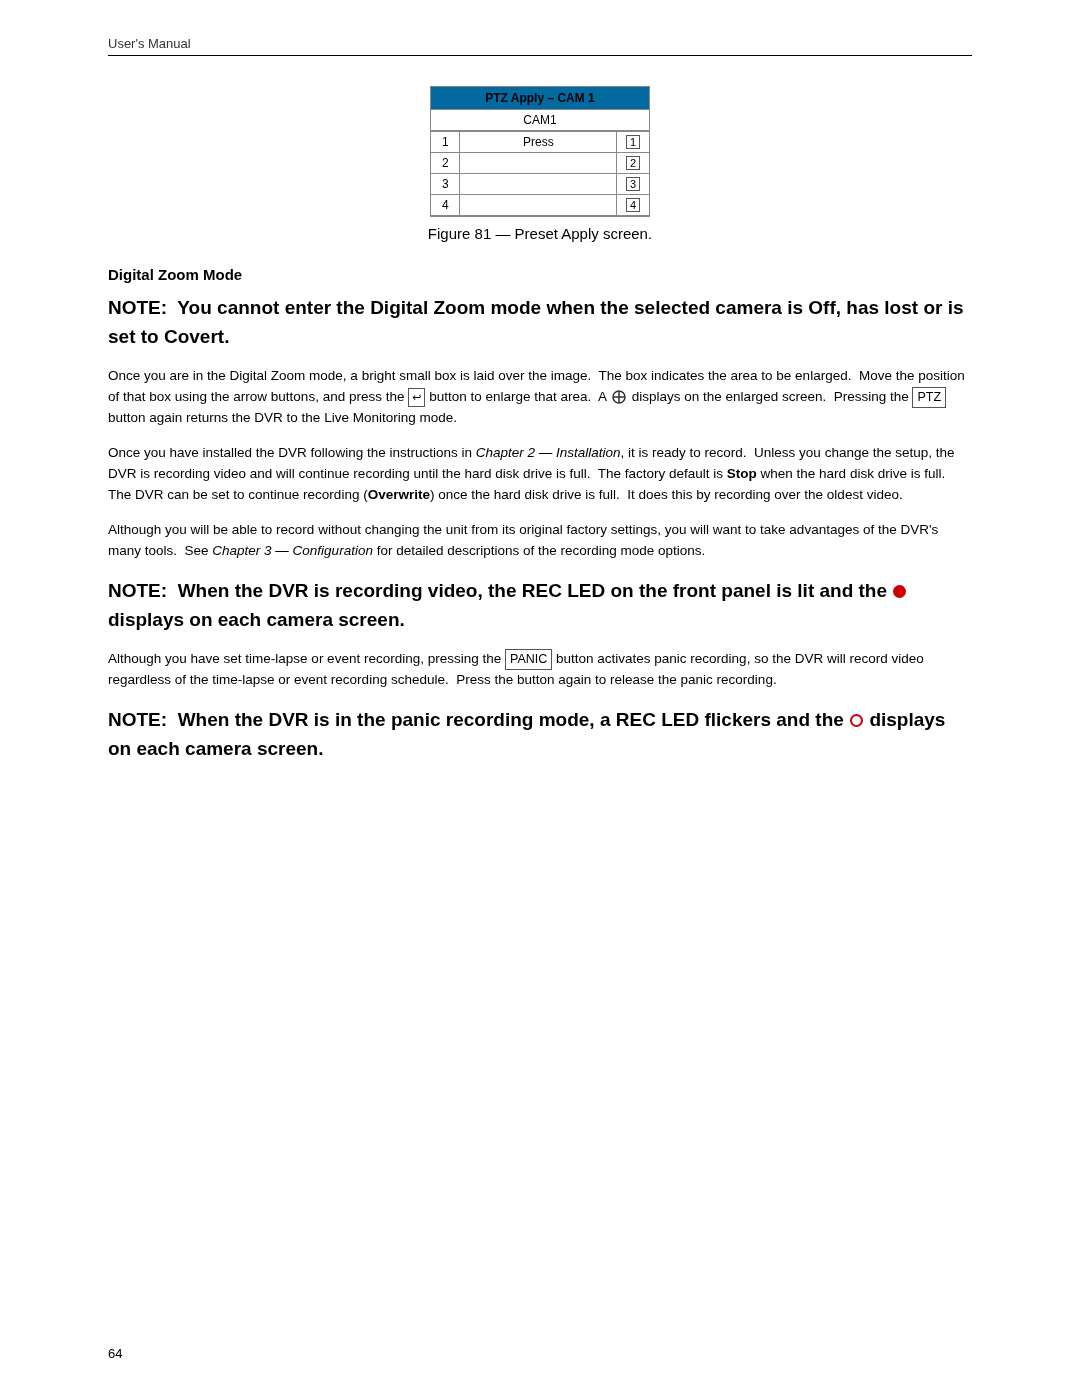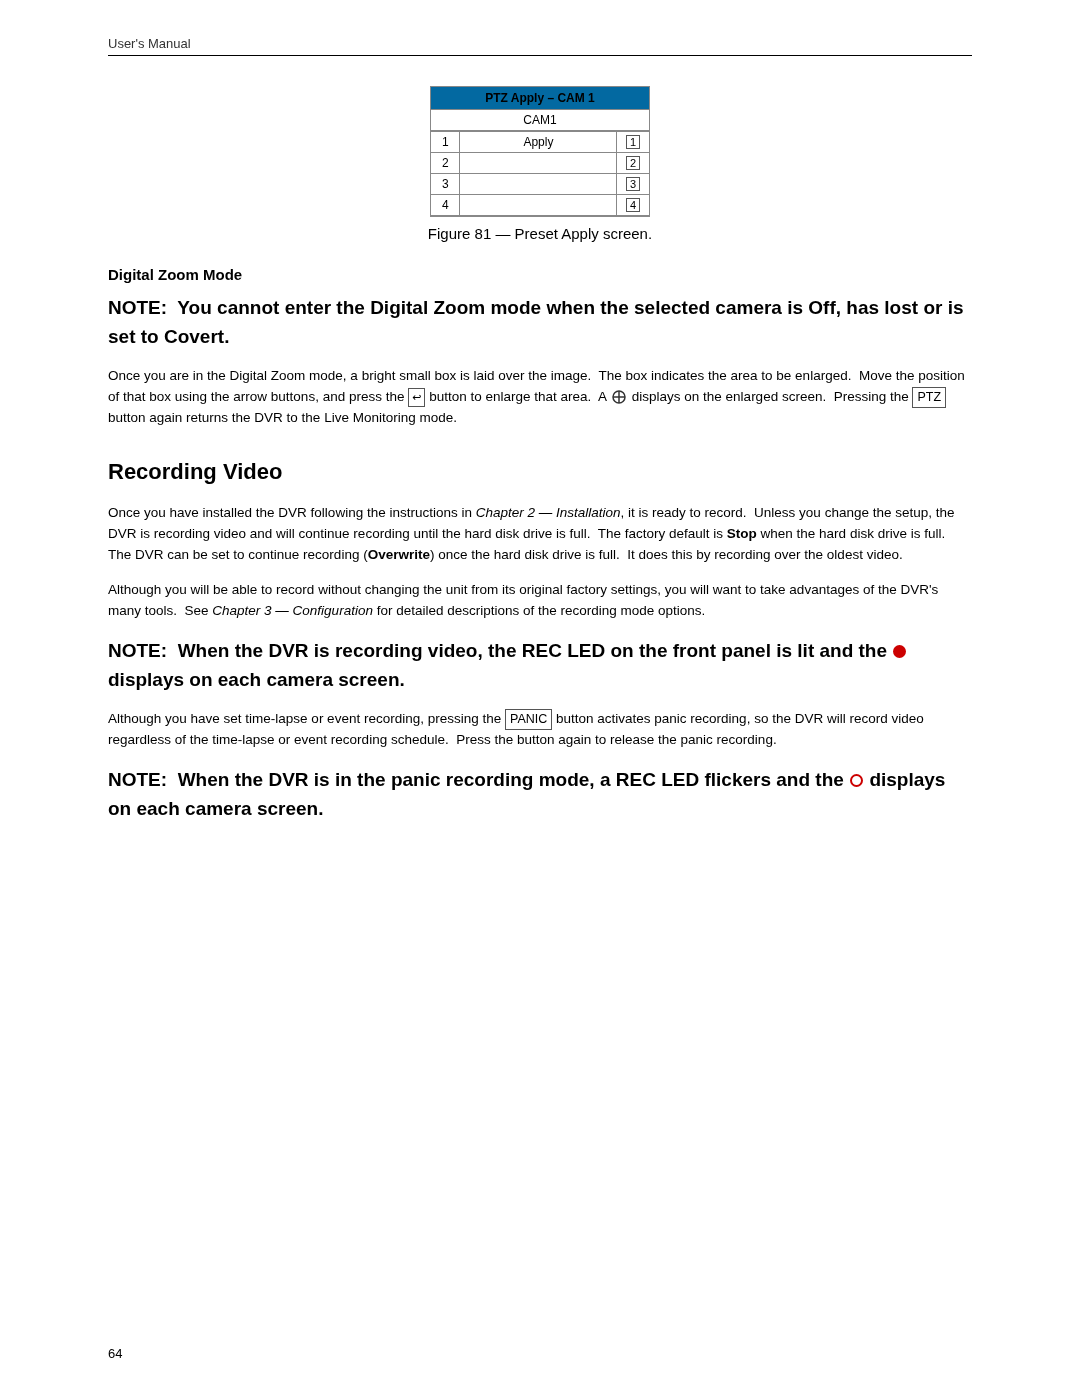--- a/index.html
+++ b/index.html
@@ -217,21 +217,21 @@
   </div>
 
   <div class="figure-container">
     <div class="ptz-table-wrapper">
       <div class="ptz-table-title">PTZ Apply – CAM 1</div>
       <div class="ptz-cam-header">CAM1</div>
       <table class="ptz-table">
         <tbody>
           <tr>
             <td class="row-num">1</td>
-            <td class="row-name">Apply</td>
+            <td class="row-name">Press</td>
             <td class="row-btn"><span class="btn-box">1</span></td>
           </tr>
           <tr>
             <td class="row-num">2</td>
             <td class="row-name"></td>
             <td class="row-btn"><span class="btn-box">2</span></td>
           </tr>
           <tr>
             <td class="row-num">3</td>
             <td class="row-name"></td>
@@ -262,21 +262,20 @@
       <svg width="16" height="16" viewBox="0 0 16 16" style="display:inline-block;vertical-align:middle;margin:0 1px;">
         <circle cx="8" cy="8" r="6" fill="none" stroke="#333" stroke-width="1.5"></circle>
         <line x1="8" y1="2" x2="8" y2="14" stroke="#333" stroke-width="1.5"></line>
         <line x1="2" y1="8" x2="14" y2="8" stroke="#333" stroke-width="1.5"></line>
       </svg>
       displays on the enlarged screen.&nbsp; Pressing the <span class="key-box">PTZ</span> button again returns the DVR to the Live Monitoring mode.
     </p>
   </div>
 
   <div>
-    <div class="main-heading">Recording Video</div>
 
     <p class="body-para">
       Once you have installed the DVR following the instructions in <span class="italic-inline">Chapter 2 — Installation</span>, it is ready to record.&nbsp; Unless you change the setup, the DVR is recording video and will continue recording until the hard disk drive is full.&nbsp; The factory default is <span class="bold-inline">Stop</span> when the hard disk drive is full.&nbsp; The DVR can be set to continue recording (<span class="bold-inline">Overwrite</span>) once the hard disk drive is full.&nbsp; It does this by recording over the oldest video.
     </p>
 
     <p class="body-para">
       Although you will be able to record without changing the unit from its original factory settings, you will want to take advantages of the DVR's many tools.&nbsp; See <span class="italic-inline">Chapter 3 — Configuration</span> for detailed descriptions of the recording mode options.
     </p>
 
     <p class="note-para">

